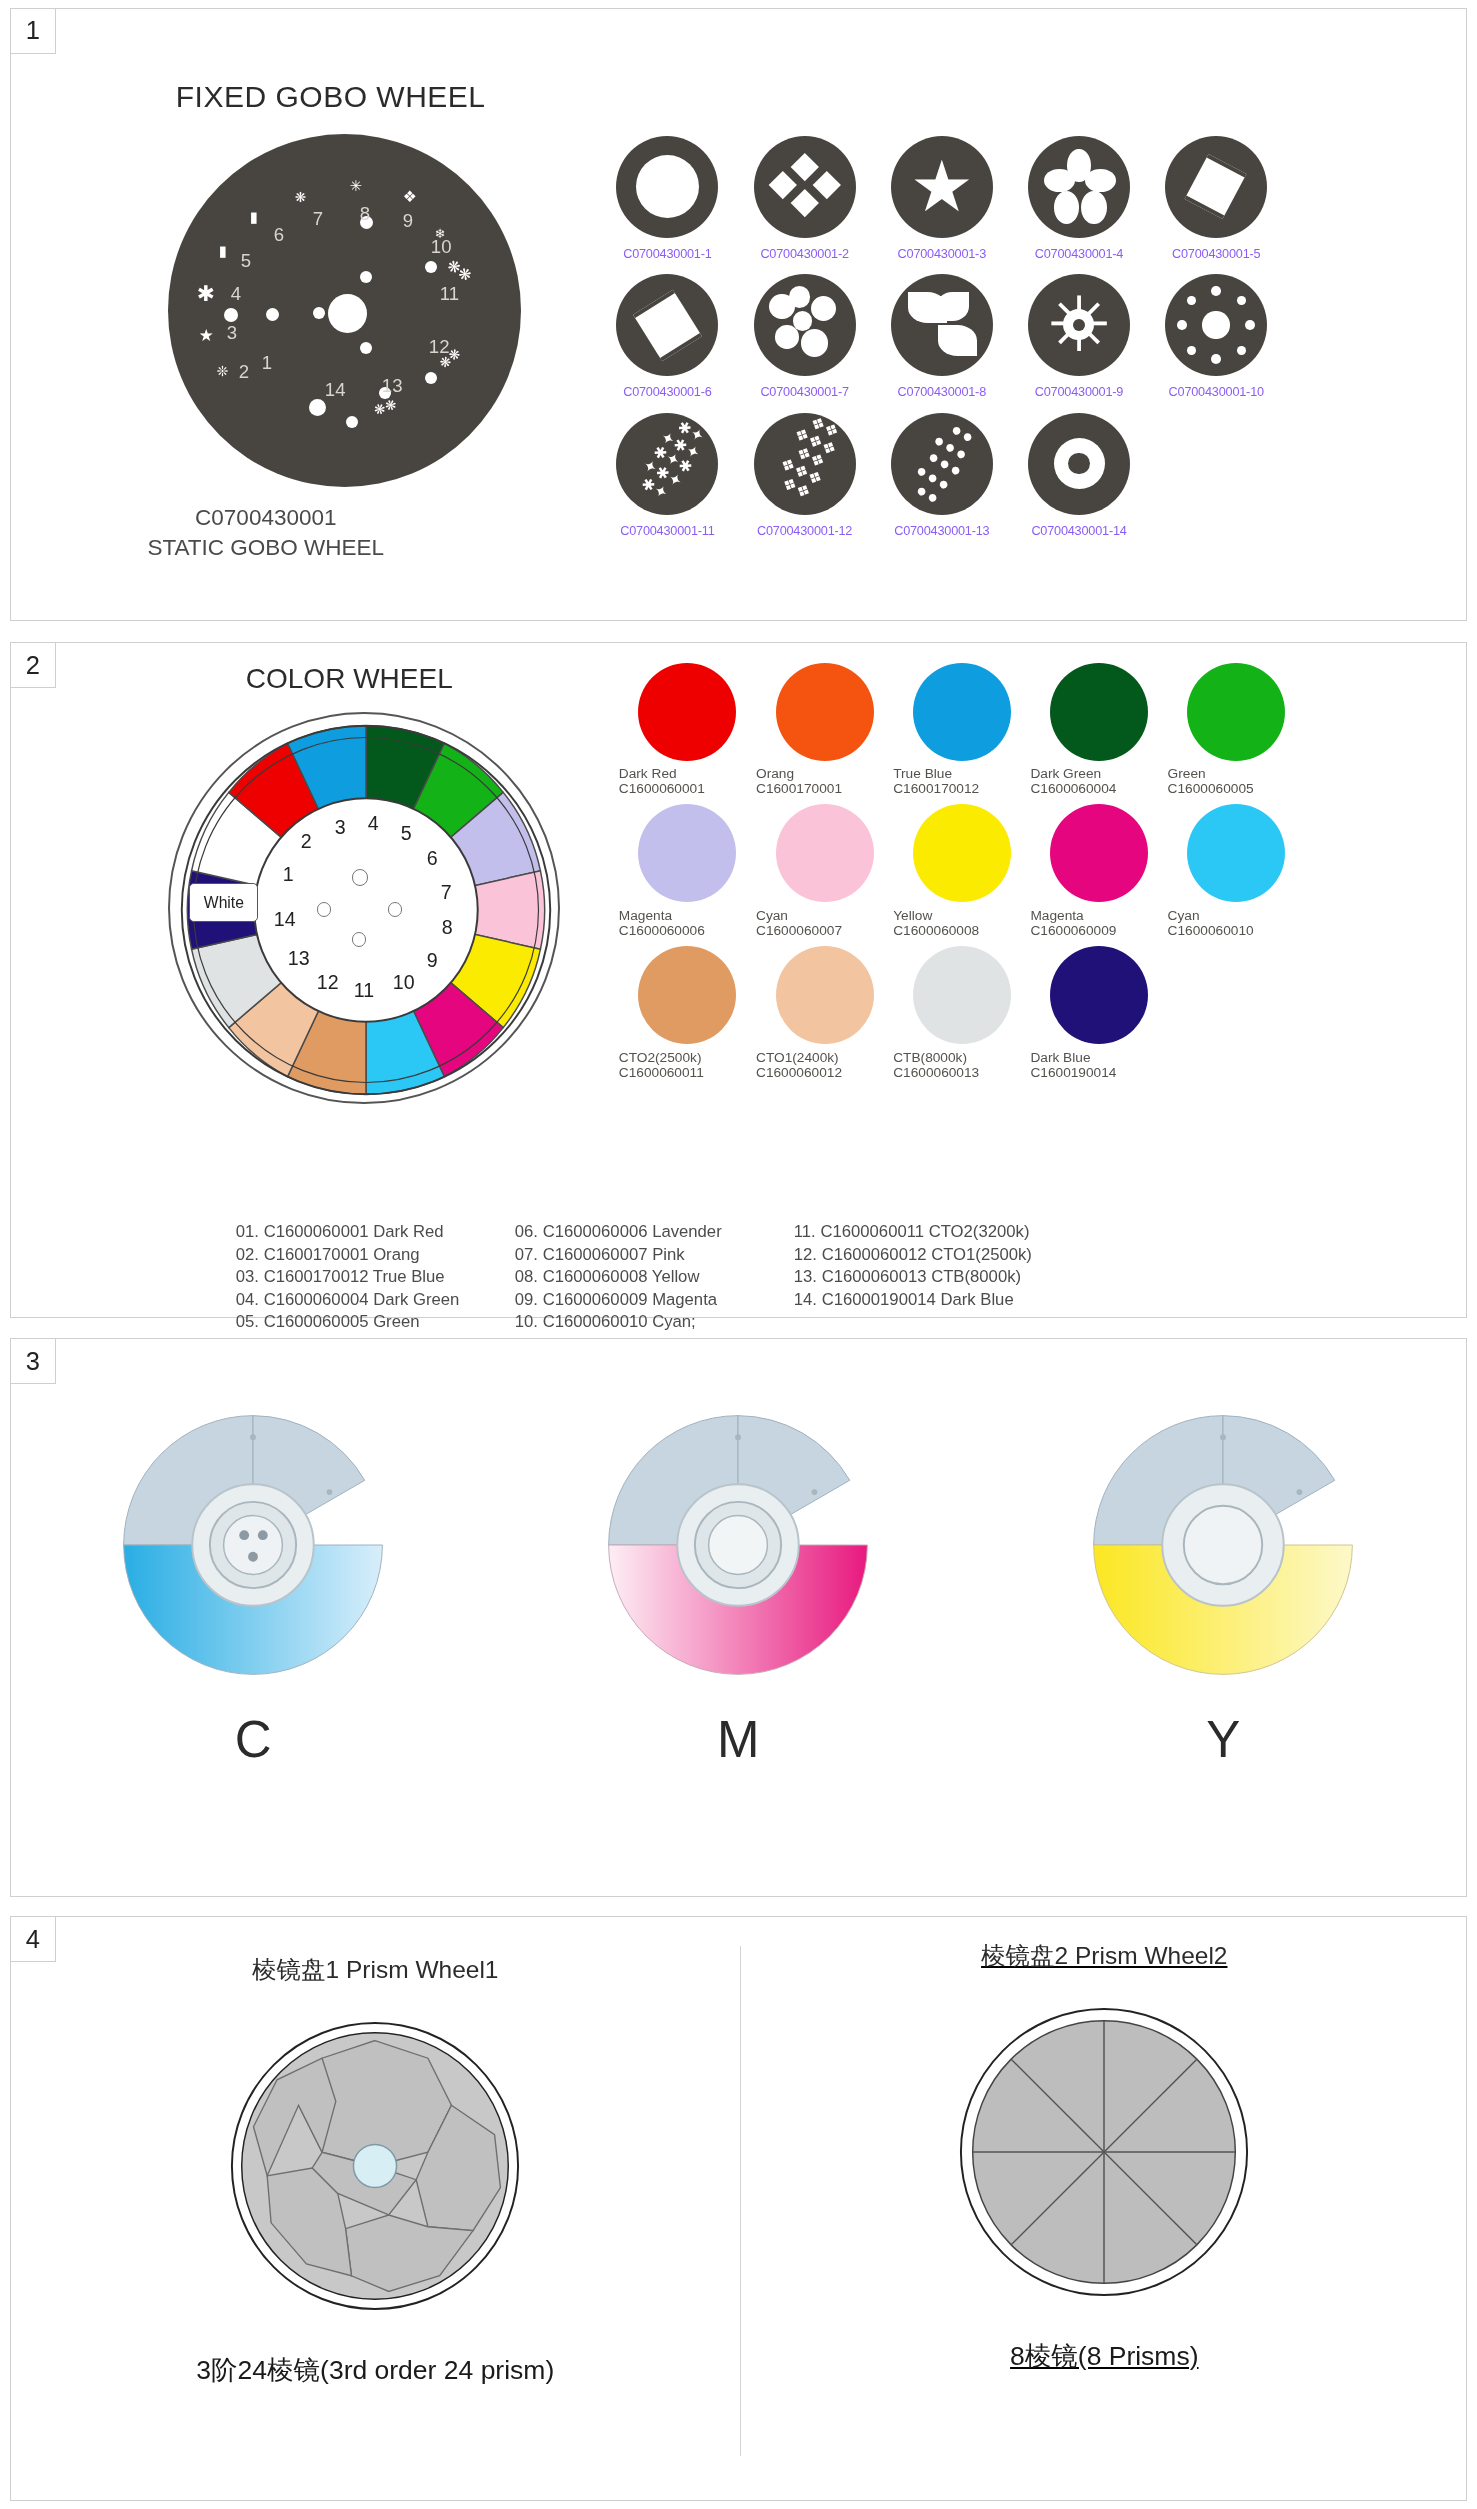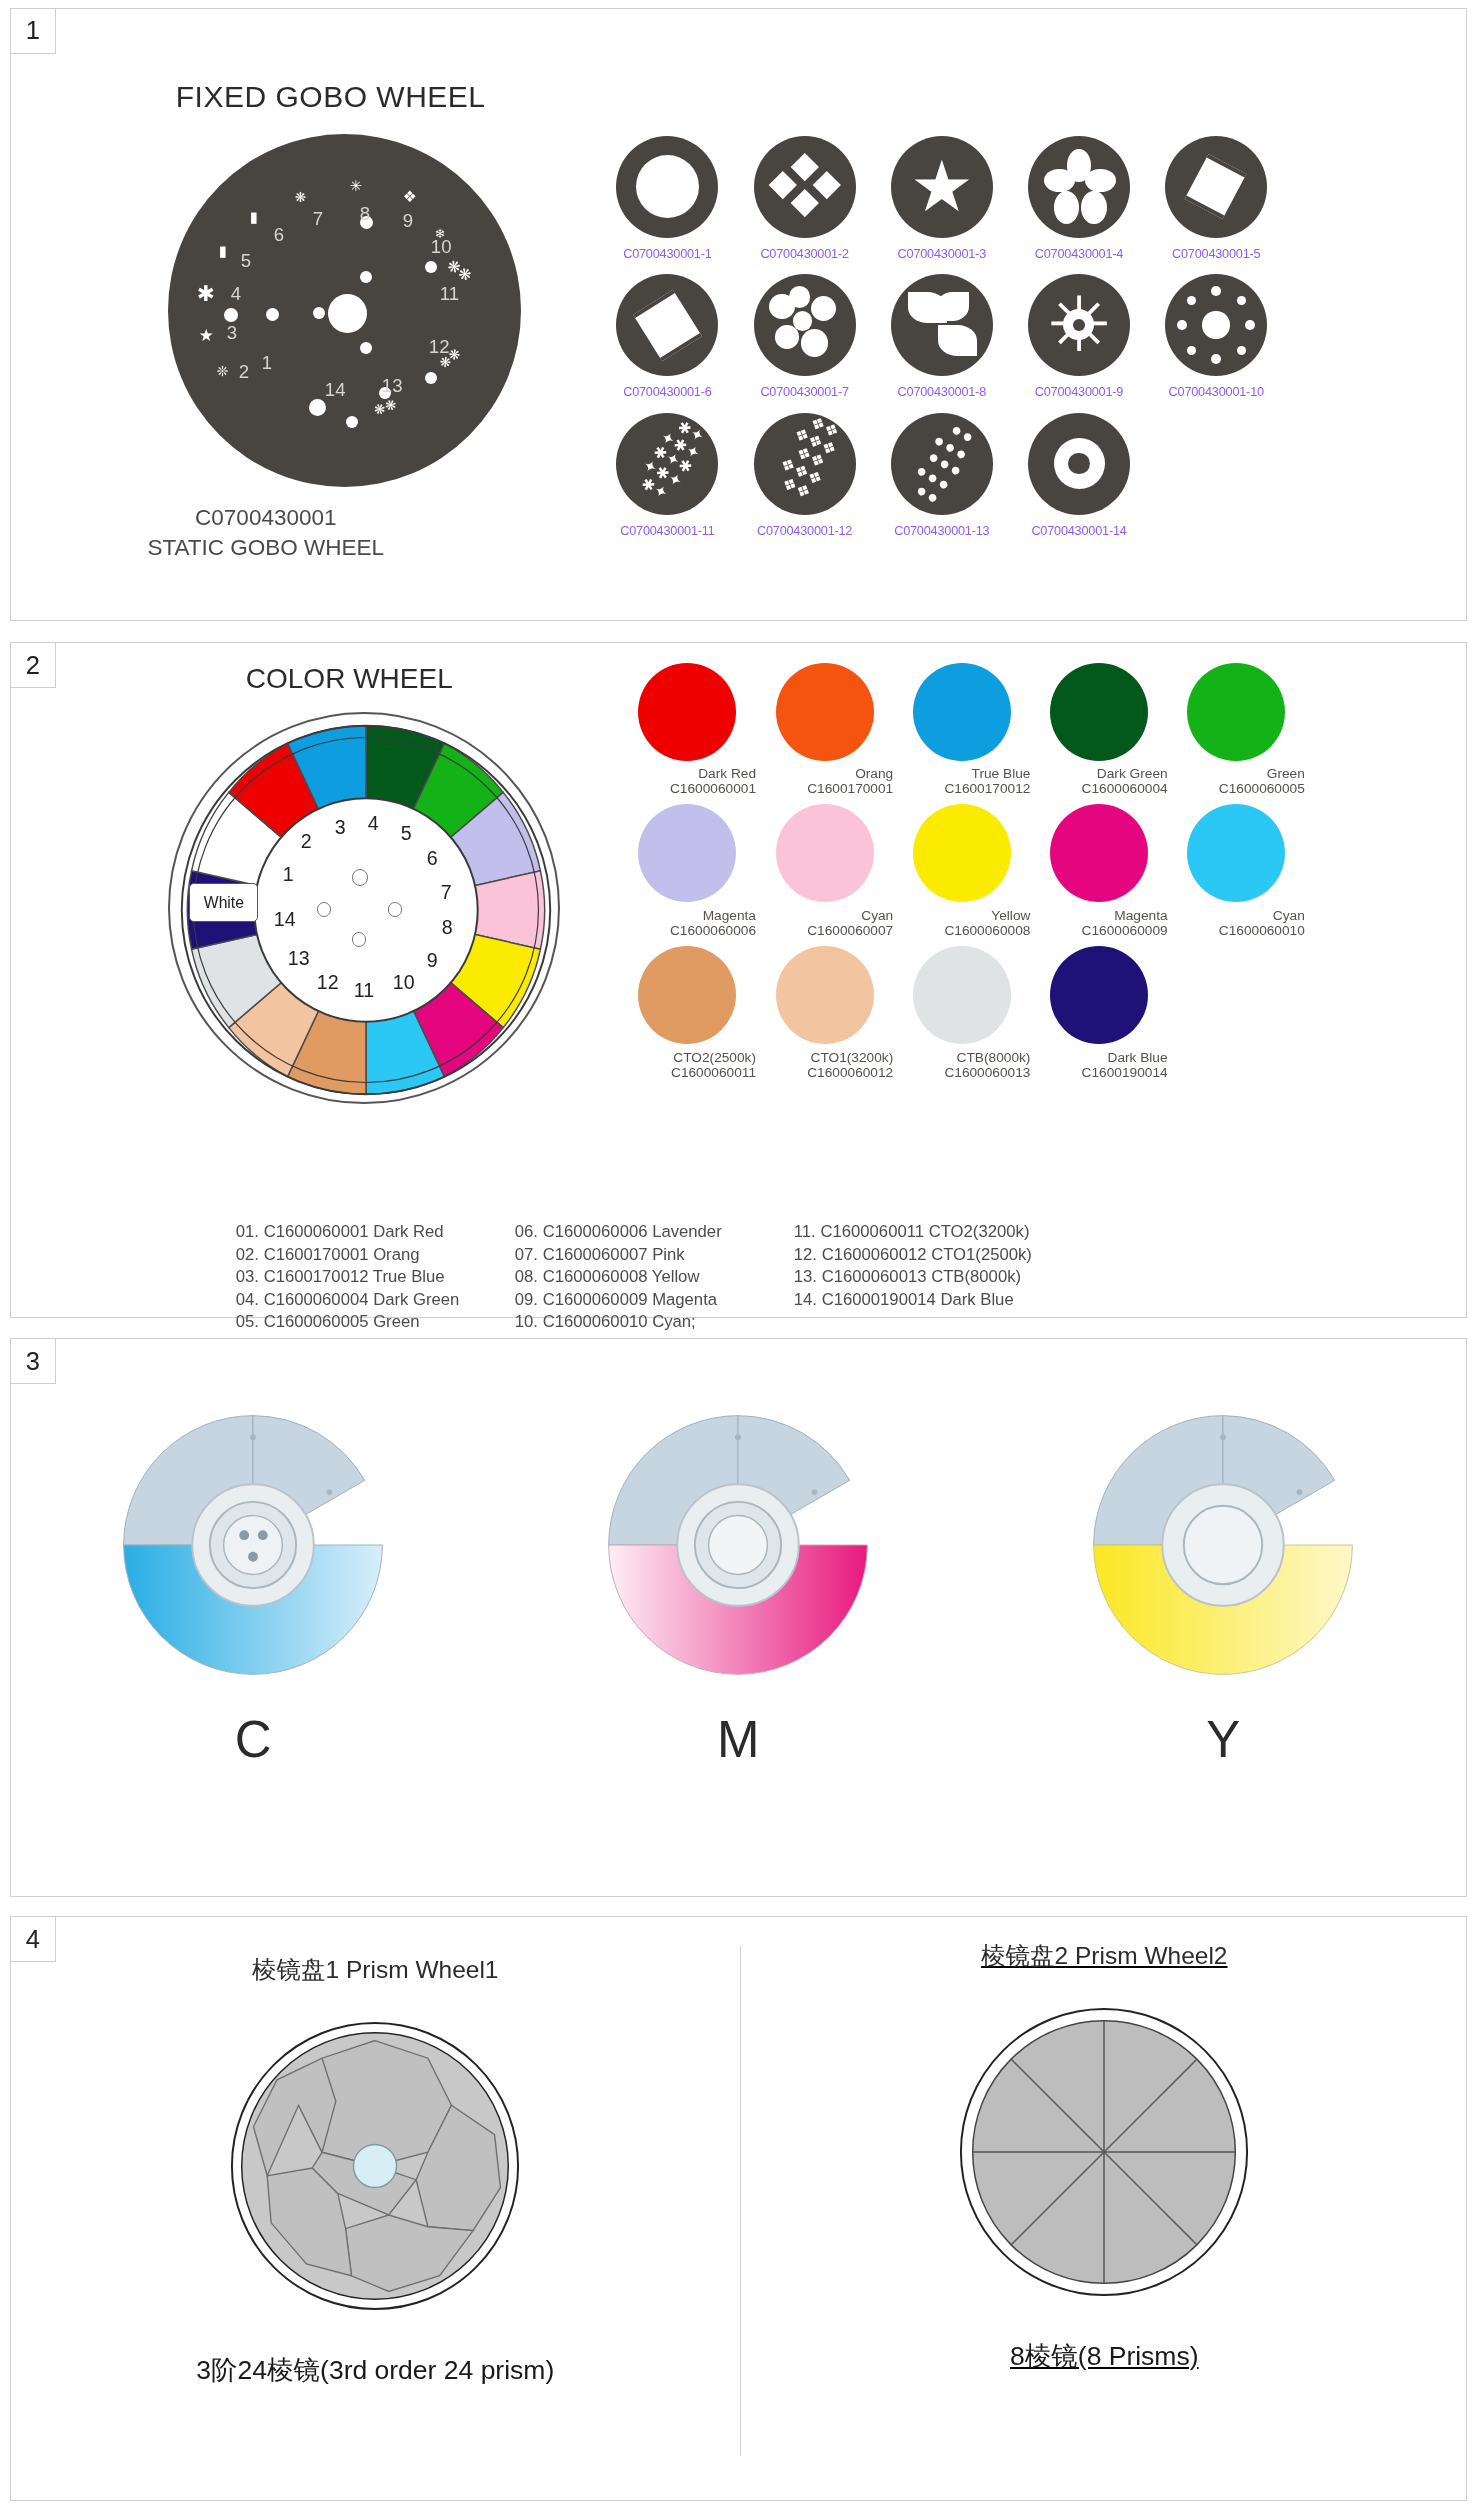--- a/index.html
+++ b/index.html
@@ -64,21 +64,21 @@
   .cw-outer {
     position: absolute; left: 157px; top: 69px;
     width: 392px; height: 392px; border-radius: 50%;
     border: 2px solid #555; background: #fff;
   }
   .cw-seg { position: absolute; left: 0; top: 0; width: 392px; height: 392px; }
   .cw-num { position: absolute; font-size: 19.6px; color: #222; }
   .cw-dot { position: absolute; border-radius: 50%; border: 1.5px solid #777; background:#fff; }
   .sw-grid { position: absolute; left: 608px; top: 19.6px; width: 686px; }
   .sw-row { display: flex; margin-bottom: 7.8px; }
-  .sw-cell { width: 147px; text-align: right; }
+  .sw-cell { width: 147px; text-align: left; }
   .sw-circ { width: 98px; height: 98px; border-radius: 50%; margin: 0 auto; }
   .sw-name { font-size: 13.7px; color: #55524e; margin-top: 5.9px; }
   .sw-code { font-size: 13.7px; color: #55524e; }
   .legend { position: absolute; left: 225px; top: 578px; display: flex; gap: 0px; font-size: 16.7px; color: #4c4c4c; }
   .legend-col { width: 279px; line-height: 1.35; }
   
   #sec3 { top: 1338px; height: 559px; }
   .cmy-wrap { position: absolute; left: 0; top: 59px; width: 100%; display:flex; }
   .cmy-item { width: 33.33%; text-align: center; position: relative; height: 412px; }
   .cmy-disc { position: relative; width: 294px; height: 294px; margin: 0 auto; }
@@ -386,21 +386,21 @@
     </div>
 
     <div class="sw-row">
       <div class="sw-cell">
         <div class="sw-circ" id="sw10" style="background: rgb(224, 155, 99);"></div>
         <div class="sw-name">CTO2(2500k)</div>
         <div class="sw-code">C1600060011</div>
       </div>
       <div class="sw-cell">
         <div class="sw-circ" id="sw11" style="background: rgb(243, 196, 160);"></div>
-        <div class="sw-name">CTO1(3200k)</div>
+        <div class="sw-name">CTO1(2400k)</div>
         <div class="sw-code">C1600060012</div>
       </div>
       <div class="sw-cell">
         <div class="sw-circ" id="sw12" style="background: rgb(223, 227, 228);"></div>
         <div class="sw-name">CTB(8000k)</div>
         <div class="sw-code">C1600060013</div>
       </div>
       <div class="sw-cell">
         <div class="sw-circ" id="sw13" style="background: rgb(32, 17, 120);"></div>
         <div class="sw-name">Dark Blue</div>

